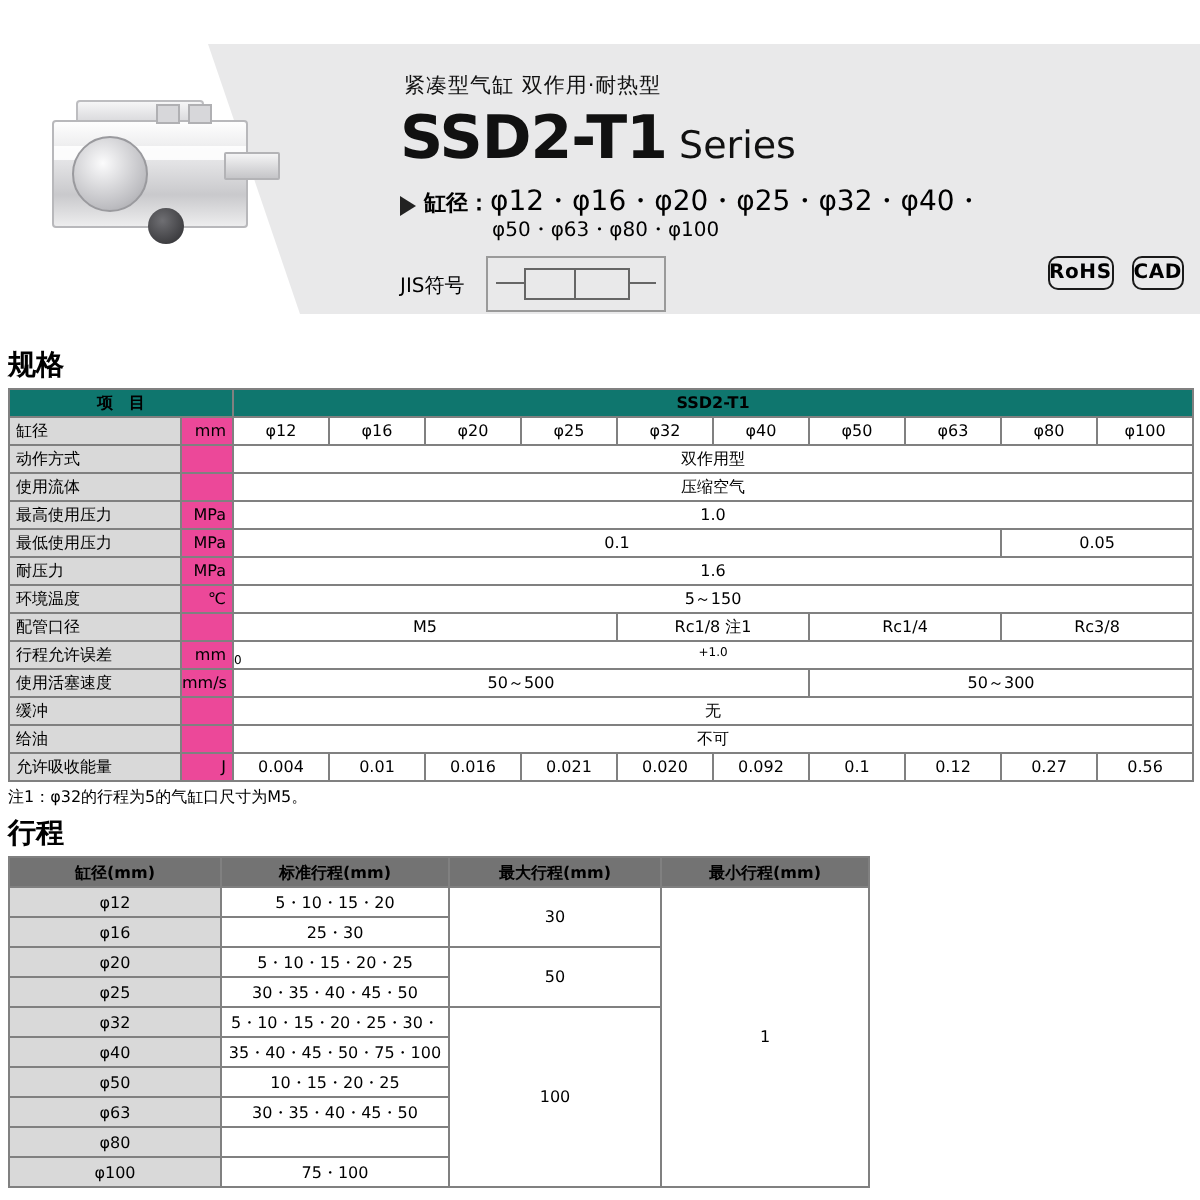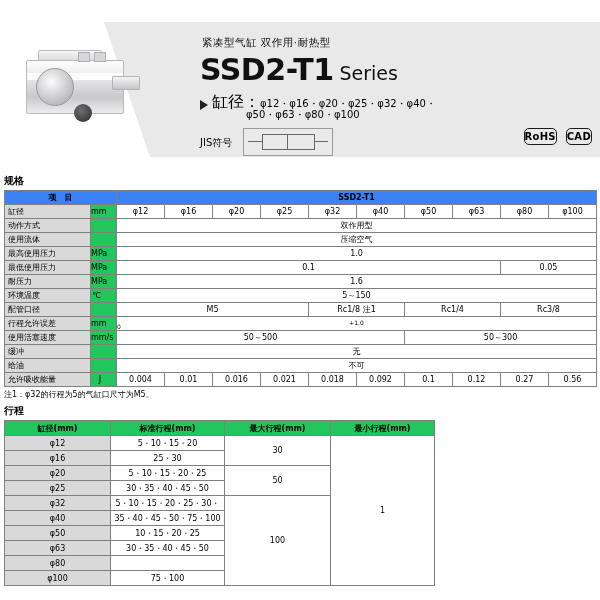--- a/index.html
+++ b/index.html
@@ -31,22 +31,22 @@
   }
   .hdr-title .main{font-size:30px;font-weight:bold;letter-spacing:-0.5px;}
   .hdr-title .series{font-size:19px;font-weight:normal;margin-left:6px;}
 
   .bore-row{position:absolute;left:200px;top:92px;width:300px;}
   .tri{
     display:inline-block;width:0;height:0;vertical-align:middle;
     border-left:8px solid #222;border-top:5px solid transparent;border-bottom:5px solid transparent;
     margin-right:4px;
   }
-  .bore-label{font-size:16px;font-weight:normal;}
-  .bore-vals{font-size:10px;}
+  .bore-label{font-size:11px;font-weight:bold;}
+  .bore-vals{font-size:14px;}
   .bore-line2{position:absolute;left:246px;top:108px;font-size:10px;}
 
   .jis{position:absolute;left:200px;top:136px;font-size:10px;}
   .jis-sym{
     position:absolute;left:243px;top:128px;width:88px;height:26px;
     border:1px solid #9a9a9a;background:#e9e9ea;
   }
   .jis-sym .ln{position:absolute;background:#666;}
 
   
@@ -79,43 +79,43 @@
   }
   .cyl-port{position:absolute;background:#d7d7da;border:1px solid #b0b0b3;}
 
   .badges{position:absolute;right:8px;top:128px;}
   .badge{
     display:inline-block;margin-left:6px;padding:2px 0;border:1.4px solid #1a1a1a;
     border-radius:5px;font-size:10px;font-weight:bold;letter-spacing:.3px;
   }
 
   
-  .sec-title{font-size:10px;font-weight:bold;margin:4px 0 2px 4px;}
+  .sec-title{font-size:14px;font-weight:bold;margin:4px 0 2px 4px;}
 
   
   table{border-collapse:collapse;}
   .spec{width:592px;margin-left:4px;table-layout:fixed;}
   .spec td,.spec th{
     border:1px solid #808080;font-size:8px;text-align:center;
     padding:0;height:13px;line-height:12px;color:#000;font-weight:normal;
   }
-  .spec .hd{background:#3b82f6;font-weight:bold;}
+  .spec .hd{background:#0f766e;font-weight:bold;}
   .spec .lbl{background:#d9d9d9;text-align:left;padding-left:3px;font-weight:normal;}
-  .spec .unit{background:#22c55e;text-align:right;padding-right:15px;}
+  .spec .unit{background:#ec4899;text-align:right;padding-right:3px;}
   .spec .val{background:#ffffff;}
   .frac{display:inline-block;font-size:6px;line-height:6px;vertical-align:middle;text-align:left;}
 
   .note{font-size:8px;margin:2px 0 3px 4px;}
 
   .stroke{width:430px;margin-left:4px;table-layout:fixed;}
   .stroke td,.stroke th{
     border:1px solid #808080;font-size:8px;text-align:center;padding:0;
     height:14px;line-height:13px;font-weight:normal;
   }
-  .stroke .hd{background:#22c55e;font-weight:bold;}
+  .stroke .hd{background:#737373;font-weight:bold;}
   .stroke .c1{background:#d9d9d9;}
 </style>
 </head>
 <body>
 
 <div class="page">
 
   <div class="header">
     <div class="hdr-band"></div>
 
@@ -257,21 +257,21 @@
       <td class="unit"></td>
       <td class="val" colspan="10">不可</td>
     </tr>
     <tr>
       <td class="lbl">允许吸收能量</td>
       <td class="unit">J</td>
       <td class="val">0.004</td>
       <td class="val">0.01</td>
       <td class="val">0.016</td>
       <td class="val">0.021</td>
-      <td class="val">0.018</td>
+      <td class="val">0.020</td>
       <td class="val">0.092</td>
       <td class="val">0.1</td>
       <td class="val">0.12</td>
       <td class="val">0.27</td>
       <td class="val">0.56</td>
     </tr>
   </tbody>
     </table>
 
   <div class="note">注1：φ32的行程为5的气缸口尺寸为M5。</div>

